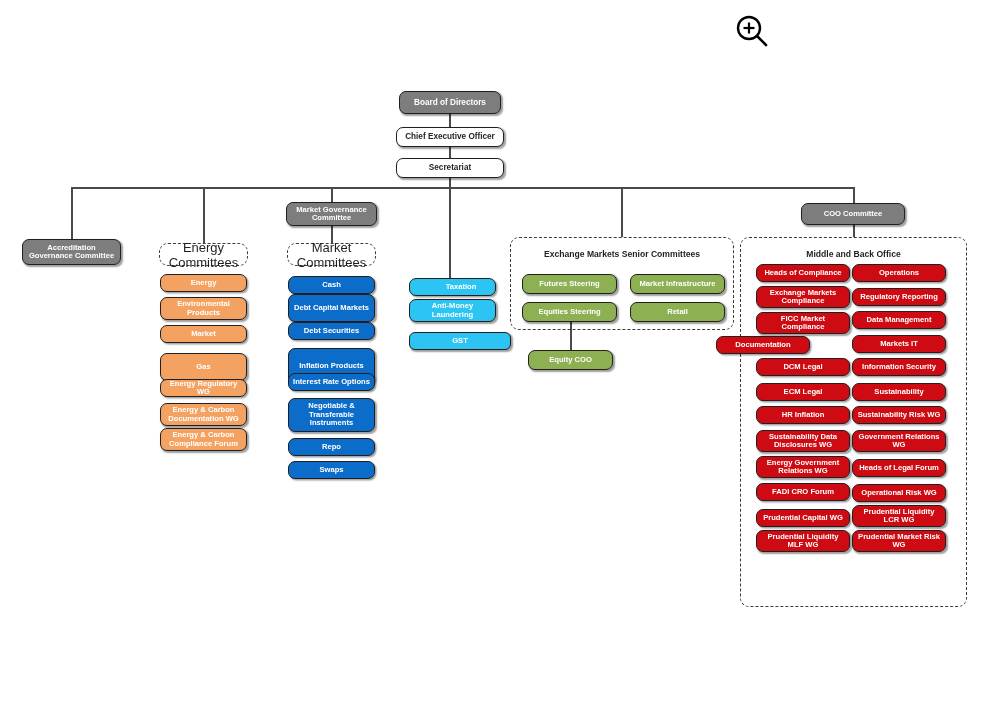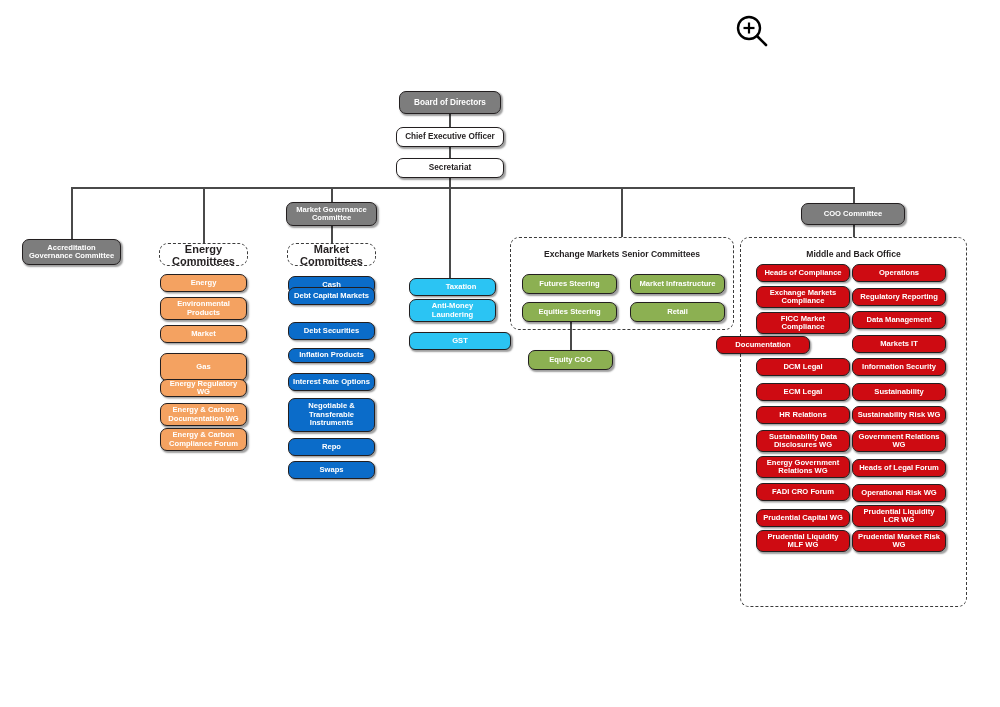--- a/index.html
+++ b/index.html
@@ -70,22 +70,22 @@
   }
   .group-header {
     position: absolute;
     box-sizing: border-box;
     border: 1.6px dashed #3b3b3b;
     border-radius: 9px;
     background: #ffffff;
     display: flex;
     align-items: center;
     justify-content: center;
-    font-size: 11px;
-    font-weight: bold;
+    font-size: 13px;
+    font-weight: normal;
     color: #231f20;
     text-align: center;
   }
   .group-title {
     position: absolute;
     font-size: 8.6px;
     font-weight: bold;
     color: #231f20;
     text-align: center;
     white-space: nowrap;
@@ -135,23 +135,23 @@
 <div class="node orange" style="left:160px; top:297px; width:87px; height:23px;">Environmental Products</div>
 <div class="node orange" style="left:160px; top:325px; width:87px; height:18px;">Market</div>
 <div class="node orange" style="left:160px; top:353px; width:87px; height:28px;">Gas</div>
 <div class="node orange" style="left:160px; top:379px; width:87px; height:18px;">Energy Regulatory WG</div>
 <div class="node orange" style="left:160px; top:403px; width:87px; height:23px;">Energy &amp; Carbon Documentation WG</div>
 <div class="node orange" style="left:160px; top:428px; width:87px; height:23px;">Energy &amp; Carbon Compliance Forum</div>
 
 <div class="node gray" style="left:286px; top:202px; width:91px; height:24px;">Market Governance Committee</div>
 <div class="group-header" style="left:287px; top:243px; width:89px; height:23px;">Market Committees</div>
 <div class="node blue" style="left:288px; top:276px; width:87px; height:18px;">Cash</div>
-<div class="node blue" style="left:288px; top:287px; width:87px; height:18px;">Debt Capital Markets</div>
+<div class="node blue" style="left:288px; top:294px; width:87px; height:28px;">Debt Capital Markets</div>
 <div class="node blue" style="left:288px; top:322px; width:87px; height:18px;">Debt Securities</div>
-<div class="node blue" style="left:288px; top:348px; width:87px; height:15px;">Inflation Products</div>
+<div class="node blue" style="left:288px; top:348px; width:87px; height:36px;">Inflation Products</div>
 <div class="node blue" style="left:288px; top:373px; width:87px; height:18px;">Interest Rate Options</div>
 <div class="node blue" style="left:288px; top:398px; width:87px; height:34px;">Negotiable &amp; Transferable Instruments</div>
 <div class="node blue" style="left:288px; top:438px; width:87px; height:18px;">Repo</div>
 <div class="node blue" style="left:288px; top:461px; width:87px; height:18px;">Swaps</div>
 
 <div class="node cyan" style="left:409px; top:278px; width:87px; height:18px;padding-left:20px;">Taxation</div>
 <div class="node cyan" style="left:409px; top:299px; width:87px; height:23px;">Anti-Money Laundering</div>
 <div class="node cyan" style="left:409px; top:332px; width:102px; height:18px;border-radius:6px;">GST</div>
 
 <div class="group" style="left:510px; top:237px; width:224px; height:93px;"></div>
@@ -166,21 +166,21 @@
 
 <div class="group" style="left:740px; top:237px; width:227px; height:370px;"></div>
 <div class="group-title" style="left:740px; top:249px; width:227px;">Middle and Back Office</div>
 
 <div class="node red" style="left:756px; top:264px; width:94px; height:18px;">Heads of Compliance</div>
 <div class="node red" style="left:756px; top:286px; width:94px; height:22px;">Exchange Markets Compliance</div>
 <div class="node red" style="left:756px; top:312px; width:94px; height:22px;">FICC Market Compliance</div>
 <div class="node red" style="left:716px; top:336px; width:94px; height:18px;">Documentation</div>
 <div class="node red" style="left:756px; top:358px; width:94px; height:18px;">DCM Legal</div>
 <div class="node red" style="left:756px; top:383px; width:94px; height:18px;">ECM Legal</div>
-<div class="node red" style="left:756px; top:406px; width:94px; height:18px;">HR Relations</div>
+<div class="node red" style="left:756px; top:406px; width:94px; height:18px;">HR Inflation</div>
 <div class="node red" style="left:756px; top:430px; width:94px; height:22px;">Sustainability Data Disclosures WG</div>
 <div class="node red" style="left:756px; top:456px; width:94px; height:22px;">Energy Government Relations WG</div>
 <div class="node red" style="left:756px; top:483px; width:94px; height:18px;">FADI CRO Forum</div>
 <div class="node red" style="left:756px; top:509px; width:94px; height:18px;">Prudential Capital WG</div>
 <div class="node red" style="left:756px; top:530px; width:94px; height:22px;">Prudential Liquidity MLF WG</div>
 
 <div class="node red" style="left:852px; top:264px; width:94px; height:18px;">Operations</div>
 <div class="node red" style="left:852px; top:288px; width:94px; height:18px;">Regulatory Reporting</div>
 <div class="node red" style="left:852px; top:311px; width:94px; height:18px;">Data Management</div>
 <div class="node red" style="left:852px; top:335px; width:94px; height:18px;">Markets IT</div>

